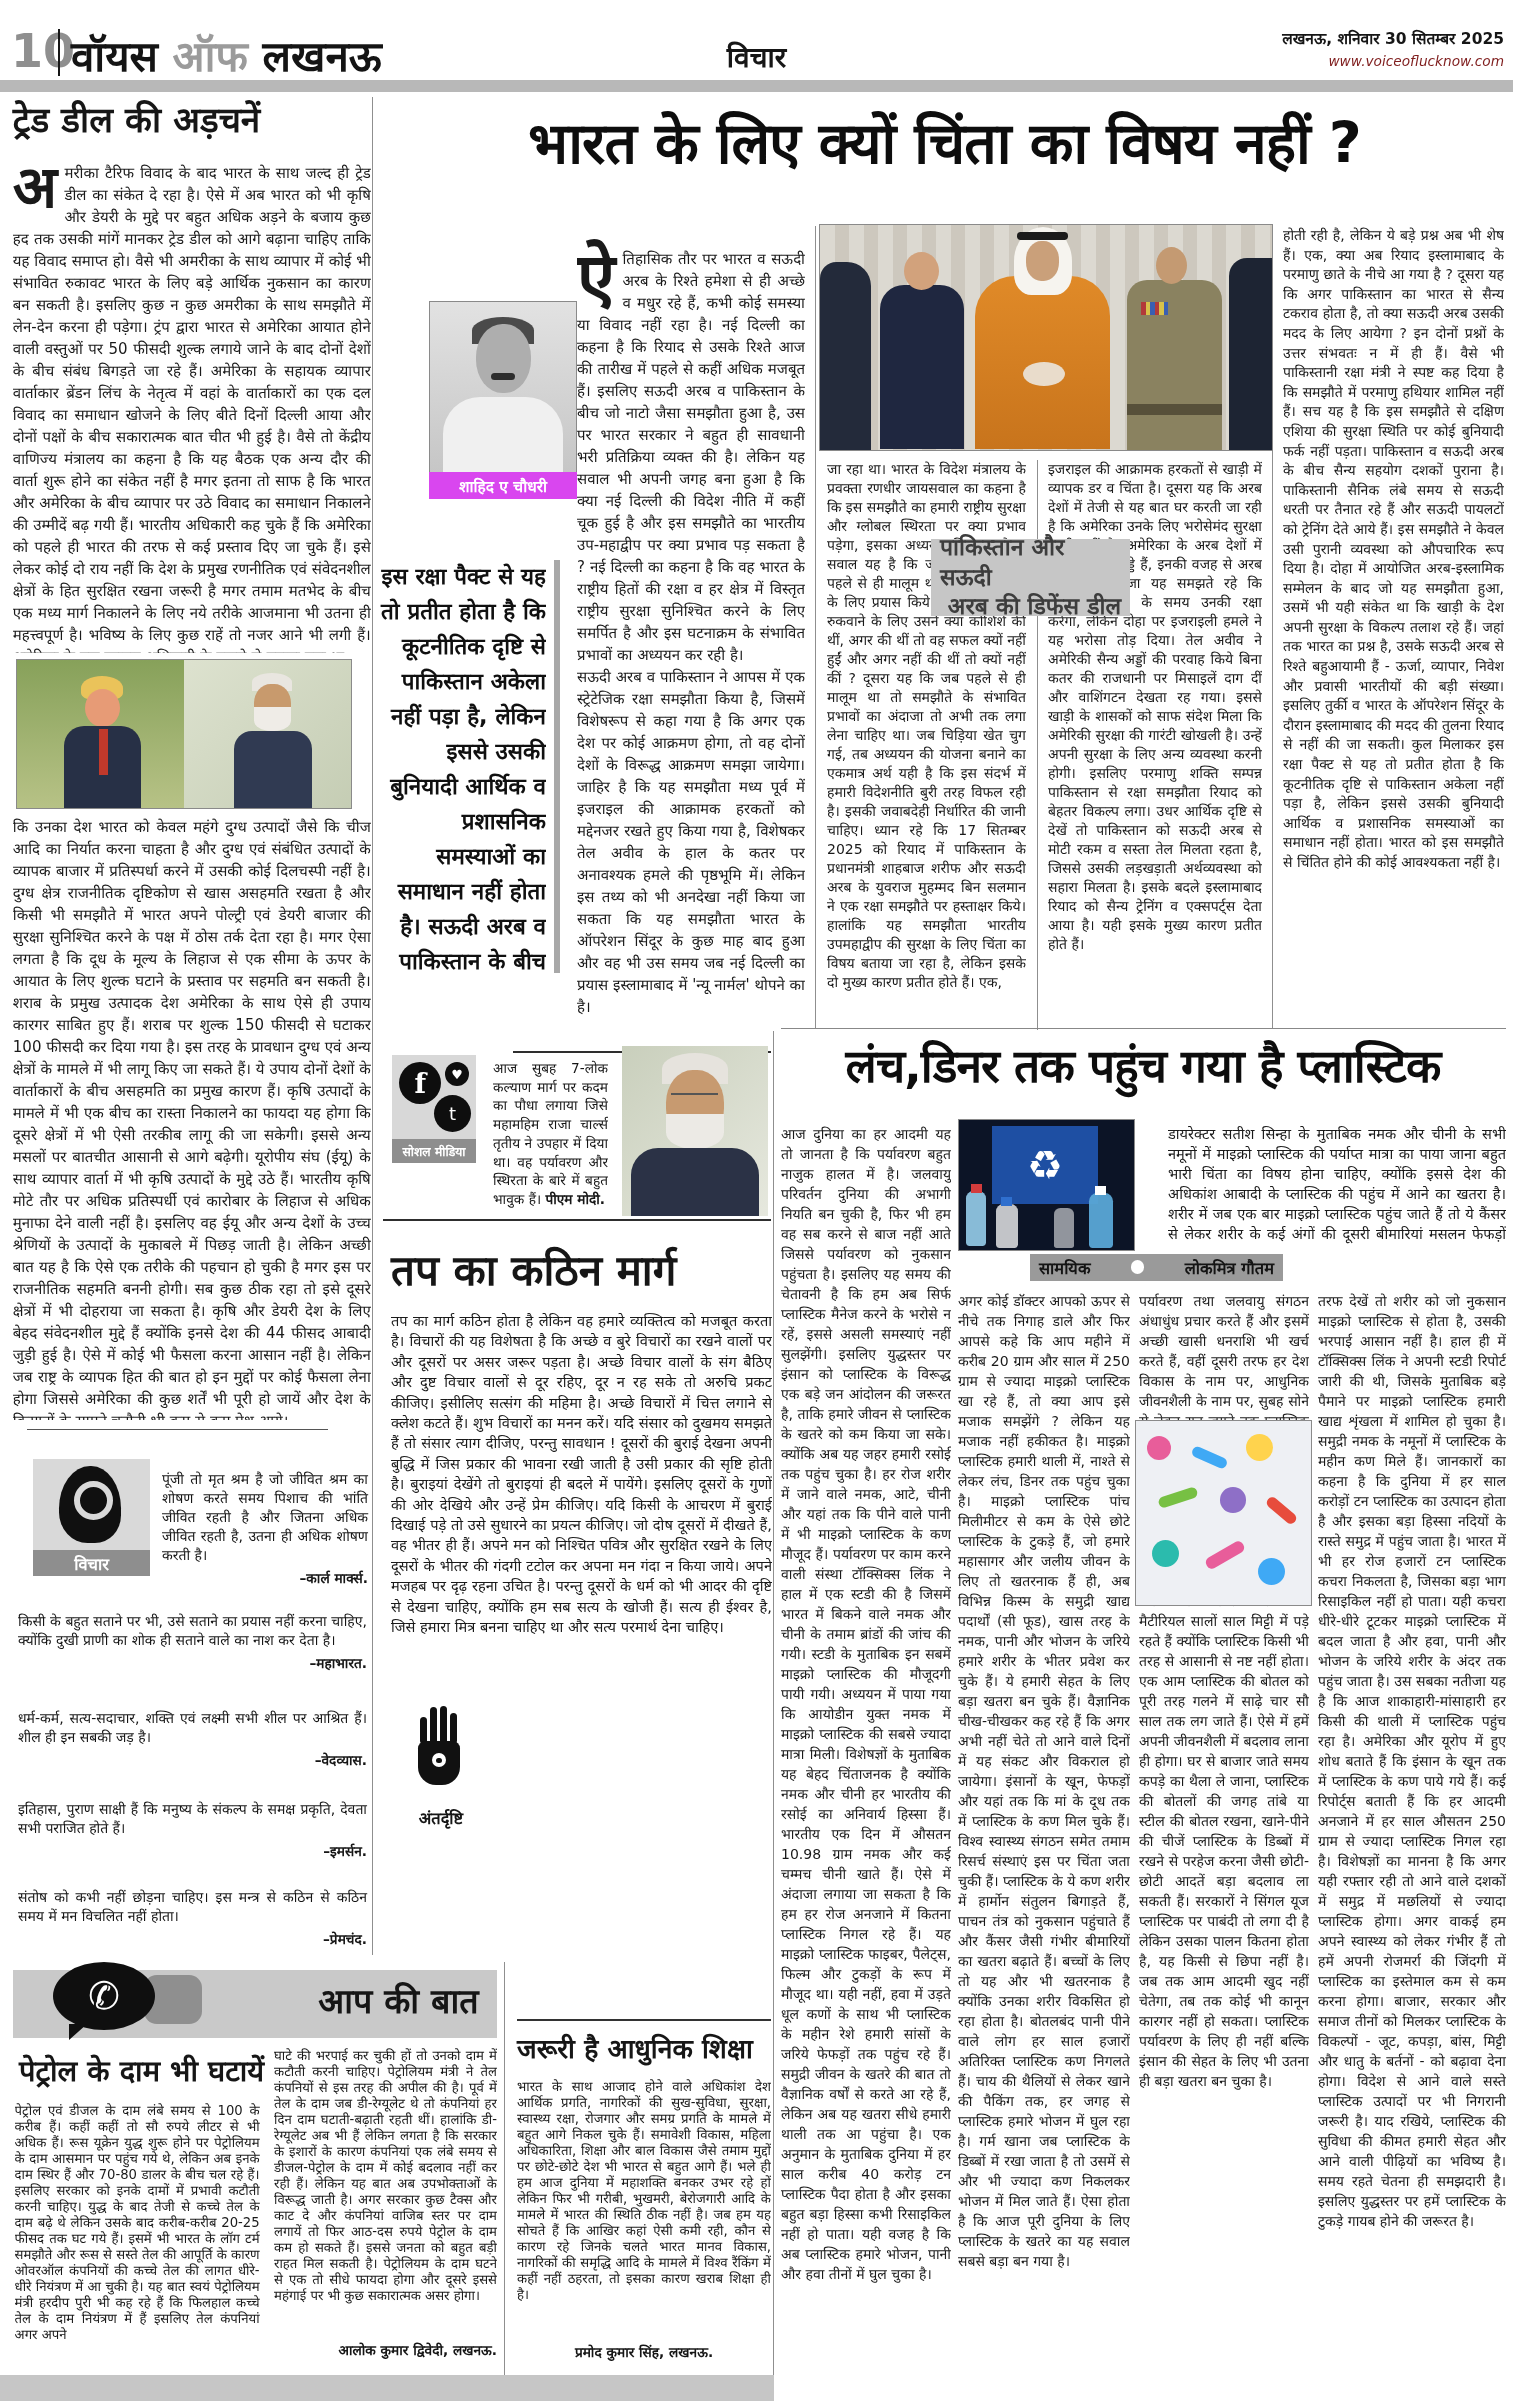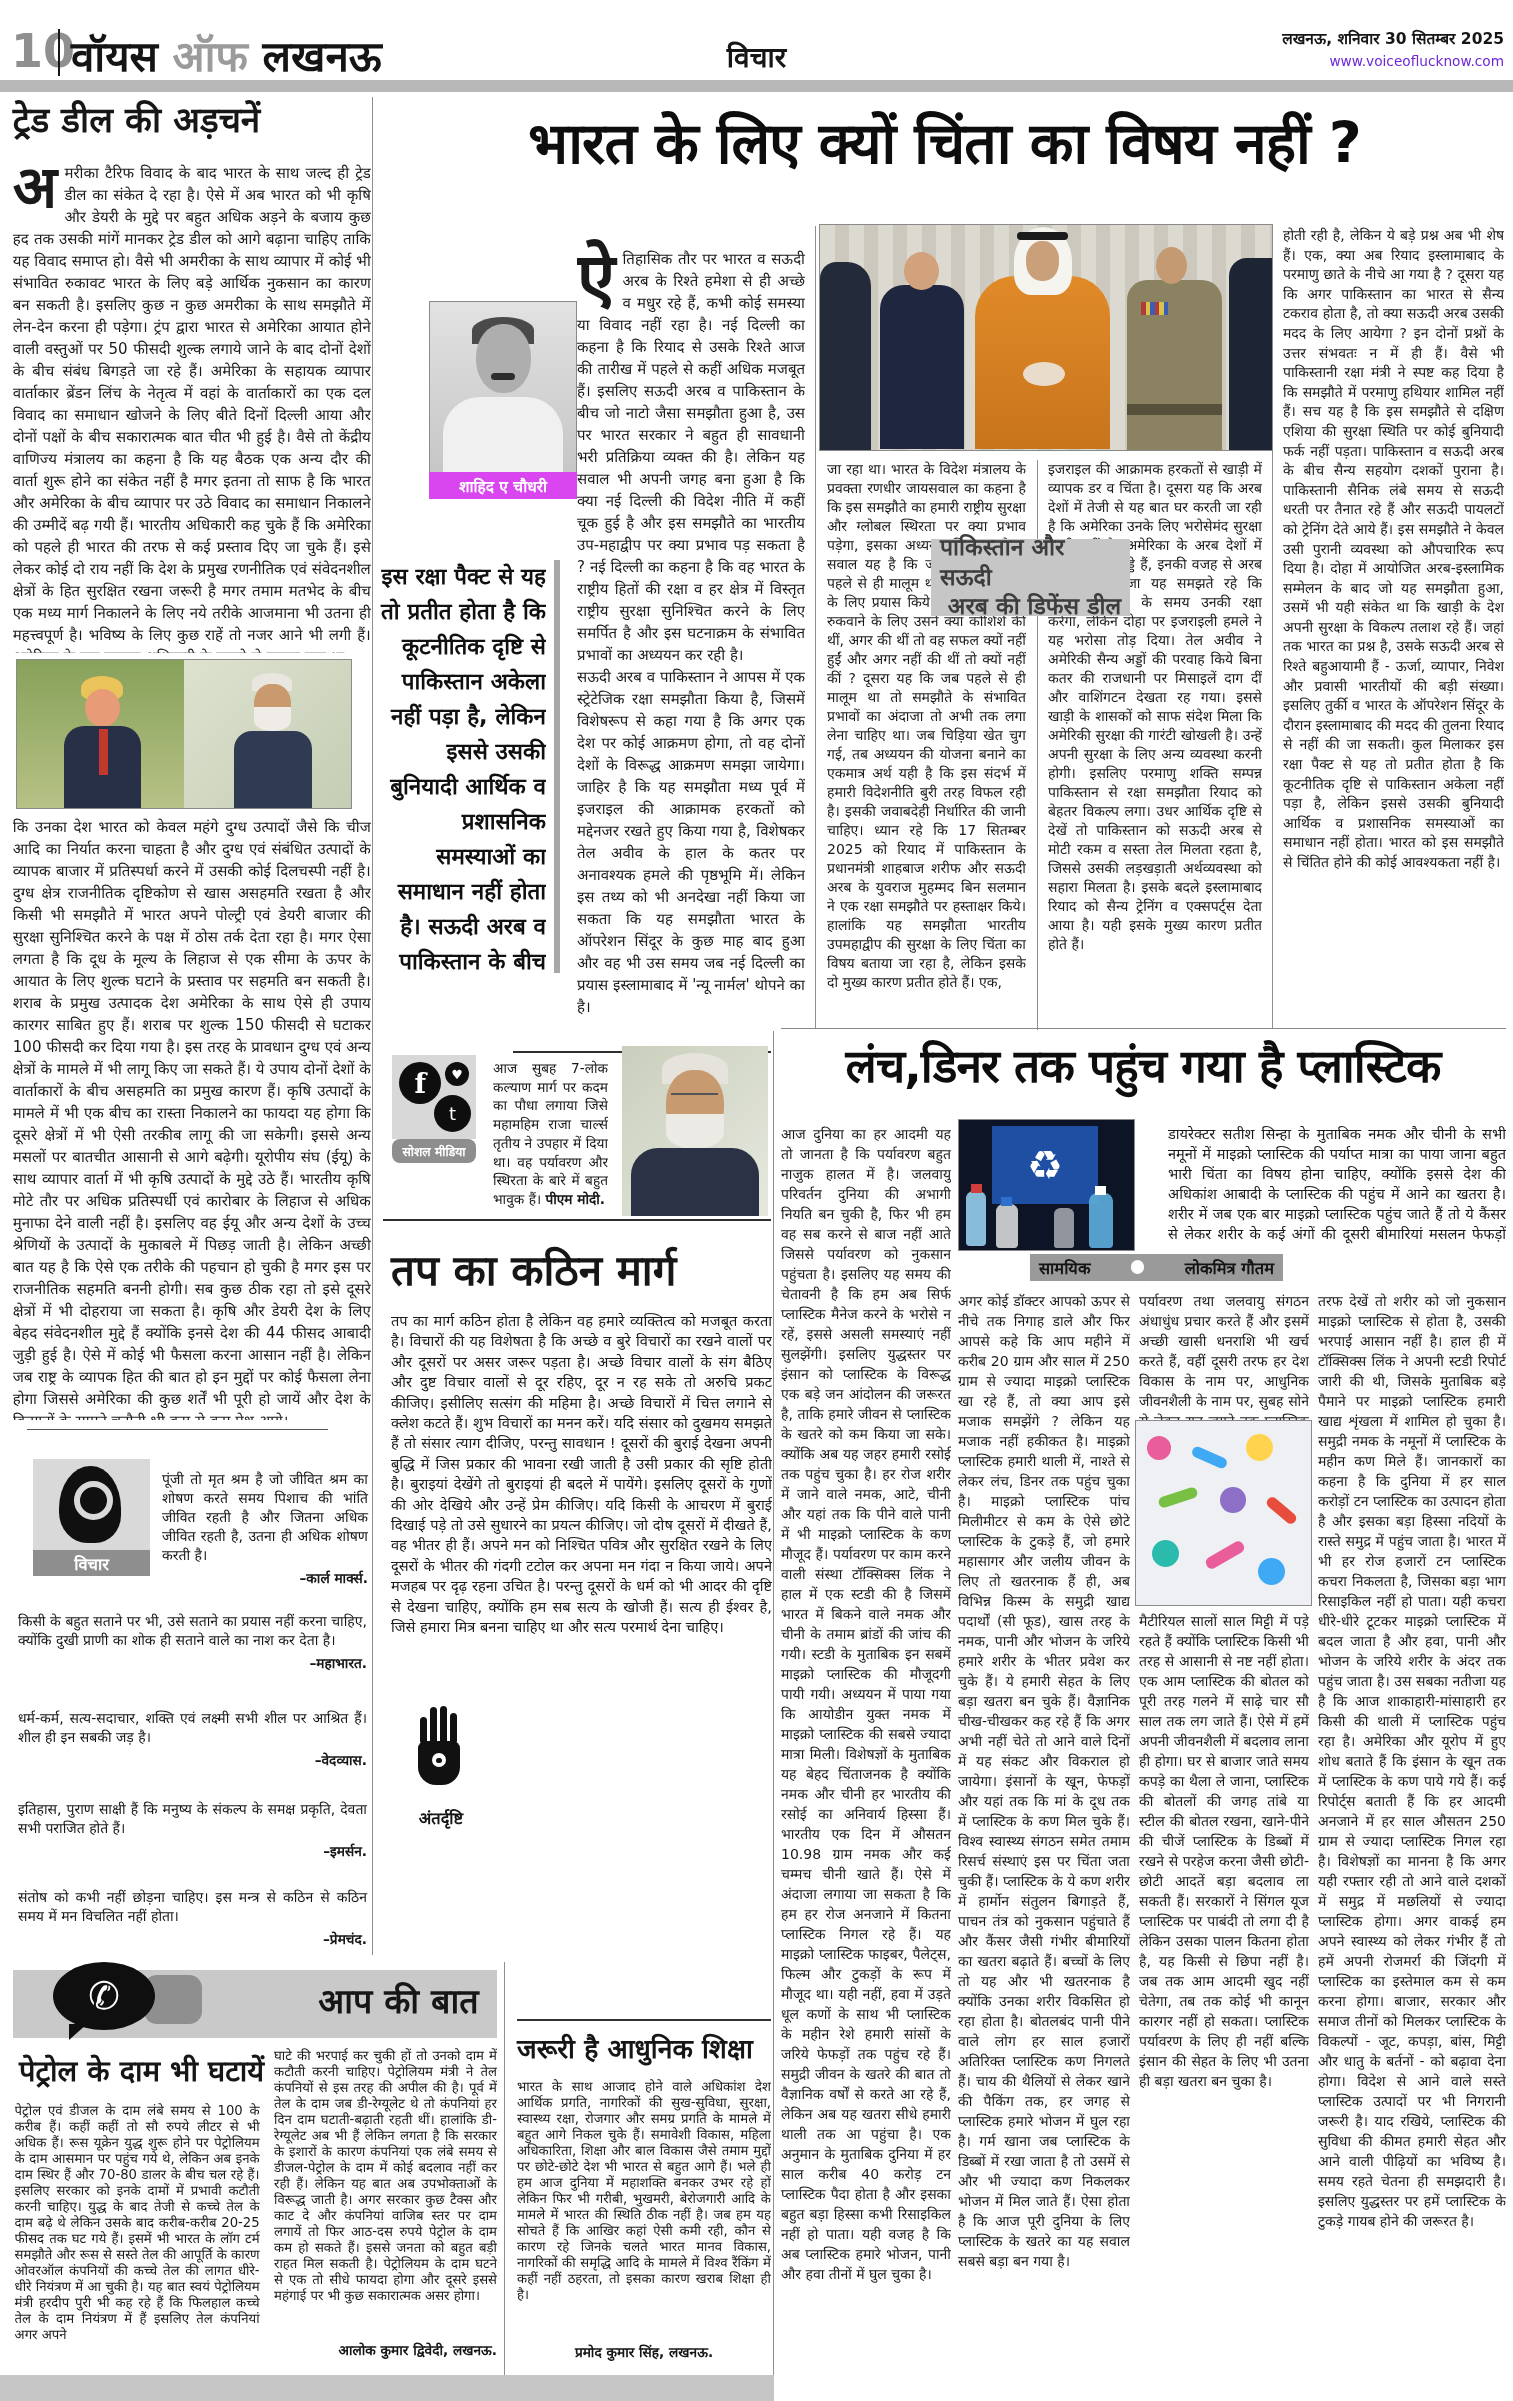--- a/index.html
+++ b/index.html
@@ -27,21 +27,21 @@
 
   <div class="abs" style="left:11px;top:24px;font-size:46px;font-weight:800;color:#8f8f8f;">10</div>
   <div class="abs" style="left:58px;top:29px;width:1.8px;height:47px;background:#161616;"></div>
   <div class="abs" style="left:71px;top:25.6px;font-size:42px;font-weight:800;white-space:nowrap;">
     <span style="color:#141414;">वॉयस</span>
     <span style="color:#9b9b9b;">ऑफ</span>
     <span style="color:#141414;">लखनऊ</span>
   </div>
   <div class="abs" style="left:665px;top:37px;width:183px;text-align:center;font-size:28px;font-weight:800;">विचार</div>
   <div class="abs" style="left:1141px;top:27px;width:363px;text-align:right;font-size:15.5px;font-weight:700;">लखनऊ, शनिवार 30 सितम्बर 2025</div>
-  <div class="abs" style="left:1141px;top:53px;width:363px;text-align:right;font-size:13.7px;color:#6d28d9;">www.voiceoflucknow.com</div>
+  <div class="abs" style="left:1141px;top:53px;width:363px;text-align:right;font-size:13.7px;color:#7f1d1d;font-style:italic;">www.voiceoflucknow.com</div>
   <div class="abs" style="left:0;top:80px;width:1513px;height:12px;background:#b8b8b8;"></div>
 
   <div class="vr" style="left:372px;top:97px;height:1858px;"></div>
   <div class="vr" style="left:815px;top:226px;height:803px;"></div>
   <div class="vr" style="left:1037px;top:460px;height:570px;"></div>
   <div class="vr" style="left:1272px;top:226px;height:803px;"></div>
   <div class="vr" style="left:773px;top:1031px;height:1370px;"></div>
   <div class="vr" style="left:504px;top:1962px;height:439px;"></div>
 
   <div class="abs" style="left:12.8px;top:100px;width:358px;font-size:35px;font-weight:800;line-height:1.15;">ट्रेड डील की अड़चनें</div>
@@ -138,21 +138,21 @@
 
   <div class="abs bodytxt" style="left:1283px;top:226px;width:221px;height:803px;font-size:14px;line-height:19.6px;">होती रही है, लेकिन ये बड़े प्रश्न अब भी शेष हैं। एक, क्या अब रियाद इस्लामाबाद के परमाणु छाते के नीचे आ गया है ? दूसरा यह कि अगर पाकिस्तान का भारत से सैन्य टकराव होता है, तो क्या सऊदी अरब उसकी मदद के लिए आयेगा ? इन दोनों प्रश्नों के उत्तर संभवतः न में ही हैं। वैसे भी पाकिस्तानी रक्षा मंत्री ने स्पष्ट कह दिया है कि समझौते में परमाणु हथियार शामिल नहीं हैं। सच यह है कि इस समझौते से दक्षिण एशिया की सुरक्षा स्थिति पर कोई बुनियादी फर्क नहीं पड़ता। पाकिस्तान व सऊदी अरब के बीच सैन्य सहयोग दशकों पुराना है। पाकिस्तानी सैनिक लंबे समय से सऊदी धरती पर तैनात रहे हैं और सऊदी पायलटों को ट्रेनिंग देते आये हैं। इस समझौते ने केवल उसी पुरानी व्यवस्था को औपचारिक रूप दिया है। दोहा में आयोजित अरब-इस्लामिक सम्मेलन के बाद जो यह समझौता हुआ, उसमें भी यही संकेत था कि खाड़ी के देश अपनी सुरक्षा के विकल्प तलाश रहे हैं। जहां तक भारत का प्रश्न है, उसके सऊदी अरब से रिश्ते बहुआयामी हैं - ऊर्जा, व्यापार, निवेश और प्रवासी भारतीयों की बड़ी संख्या। इसलिए तुर्की व भारत के ऑपरेशन सिंदूर के दौरान इस्लामाबाद की मदद की तुलना रियाद से नहीं की जा सकती। कुल मिलाकर इस रक्षा पैक्ट से यह तो प्रतीत होता है कि कूटनीतिक दृष्टि से पाकिस्तान अकेला नहीं पड़ा है, लेकिन इससे उसकी बुनियादी आर्थिक व प्रशासनिक समस्याओं का समाधान नहीं होता। भारत को इस समझौते से चिंतित होने की कोई आवश्यकता नहीं है।</div>
 
   <div class="hr" style="left:513px;top:1051px;width:258px;height:1.8px;background:#2e2e2e;"></div>
 
   <div class="abs" style="left:392px;top:1055px;width:84px;height:84px;background:#d8d8d8;">
     <div style="position:absolute;left:7.3px;top:7.3px;width:42px;height:42px;background:#0e0e0e;border-radius:50%;color:#fff;font-weight:800;font-size:27px;font-family:'DejaVu Serif',serif;display:flex;align-items:center;justify-content:center;">f</div>
     <div style="position:absolute;left:42px;top:40px;width:37px;height:37px;background:#0e0e0e;border-radius:50%;color:#fff;font-size:18px;display:flex;align-items:center;justify-content:center;">t</div>
     <div style="position:absolute;left:53px;top:7.3px;width:24px;height:24px;background:#0e0e0e;border-radius:50%;color:#fff;font-size:12.8px;display:flex;align-items:center;justify-content:center;">♥</div>
   </div>
-  <div class="abs labelbar" style="left:392px;top:1139px;width:84px;height:24px;font-size:12.3px;border-radius:8px;">सोशल मीडिया</div>
+  <div class="abs labelbar" style="left:392px;top:1139px;width:84px;height:24px;font-size:12.3px;">सोशल मीडिया</div>
 
   <div class="abs clip" style="left:493px;top:1059px;width:115px;height:162px;font-size:13.7px;line-height:18.7px;text-align:justify;">
     <span>आज सुबह 7-लोक कल्याण मार्ग पर कदम का पौधा लगाया जिसे महामहिम राजा चार्ल्स तृतीय ने उपहार में दिया था। वह पर्यावरण और स्थिरता के बारे में बहुत भावुक हैं।</span>
     <span style="font-weight:700;">पीएम मोदी.</span>
   </div>
 
   <div class="photo" style="left:622px;top:1046px;width:146px;height:170px;background:linear-gradient(135deg,#c9cfbc,#e6e8de);border:none;">
     <div class="fig" style="left:40px;top:7.3px;width:66px;height:31px;background:#e6e3dd;border-radius:50% 50% 0 0;"></div>
     <div class="fig" style="left:44px;top:24px;width:58px;height:71px;background:#c79a70;border-radius:46%;"></div>
     <div class="fig" style="left:49px;top:47px;width:47px;height:12.8px;border-top:2.7px solid #555;"></div>

